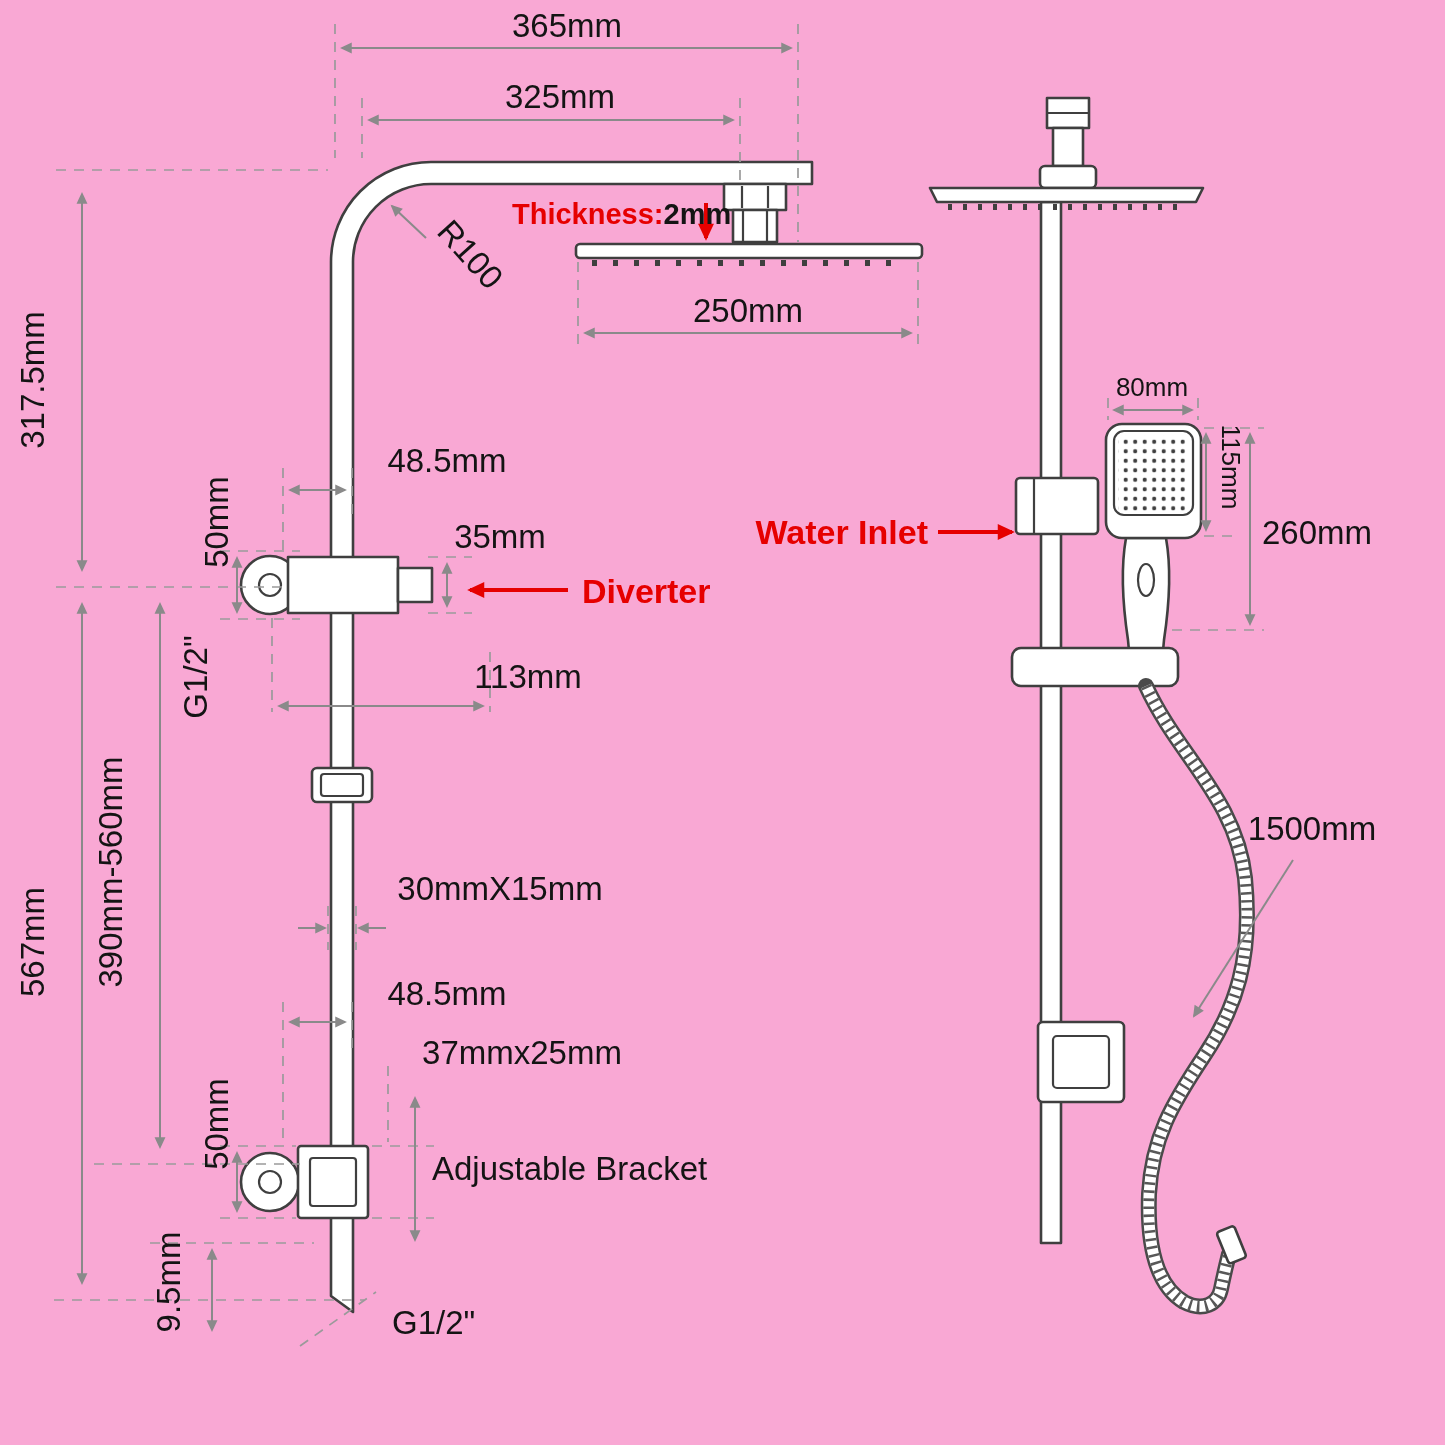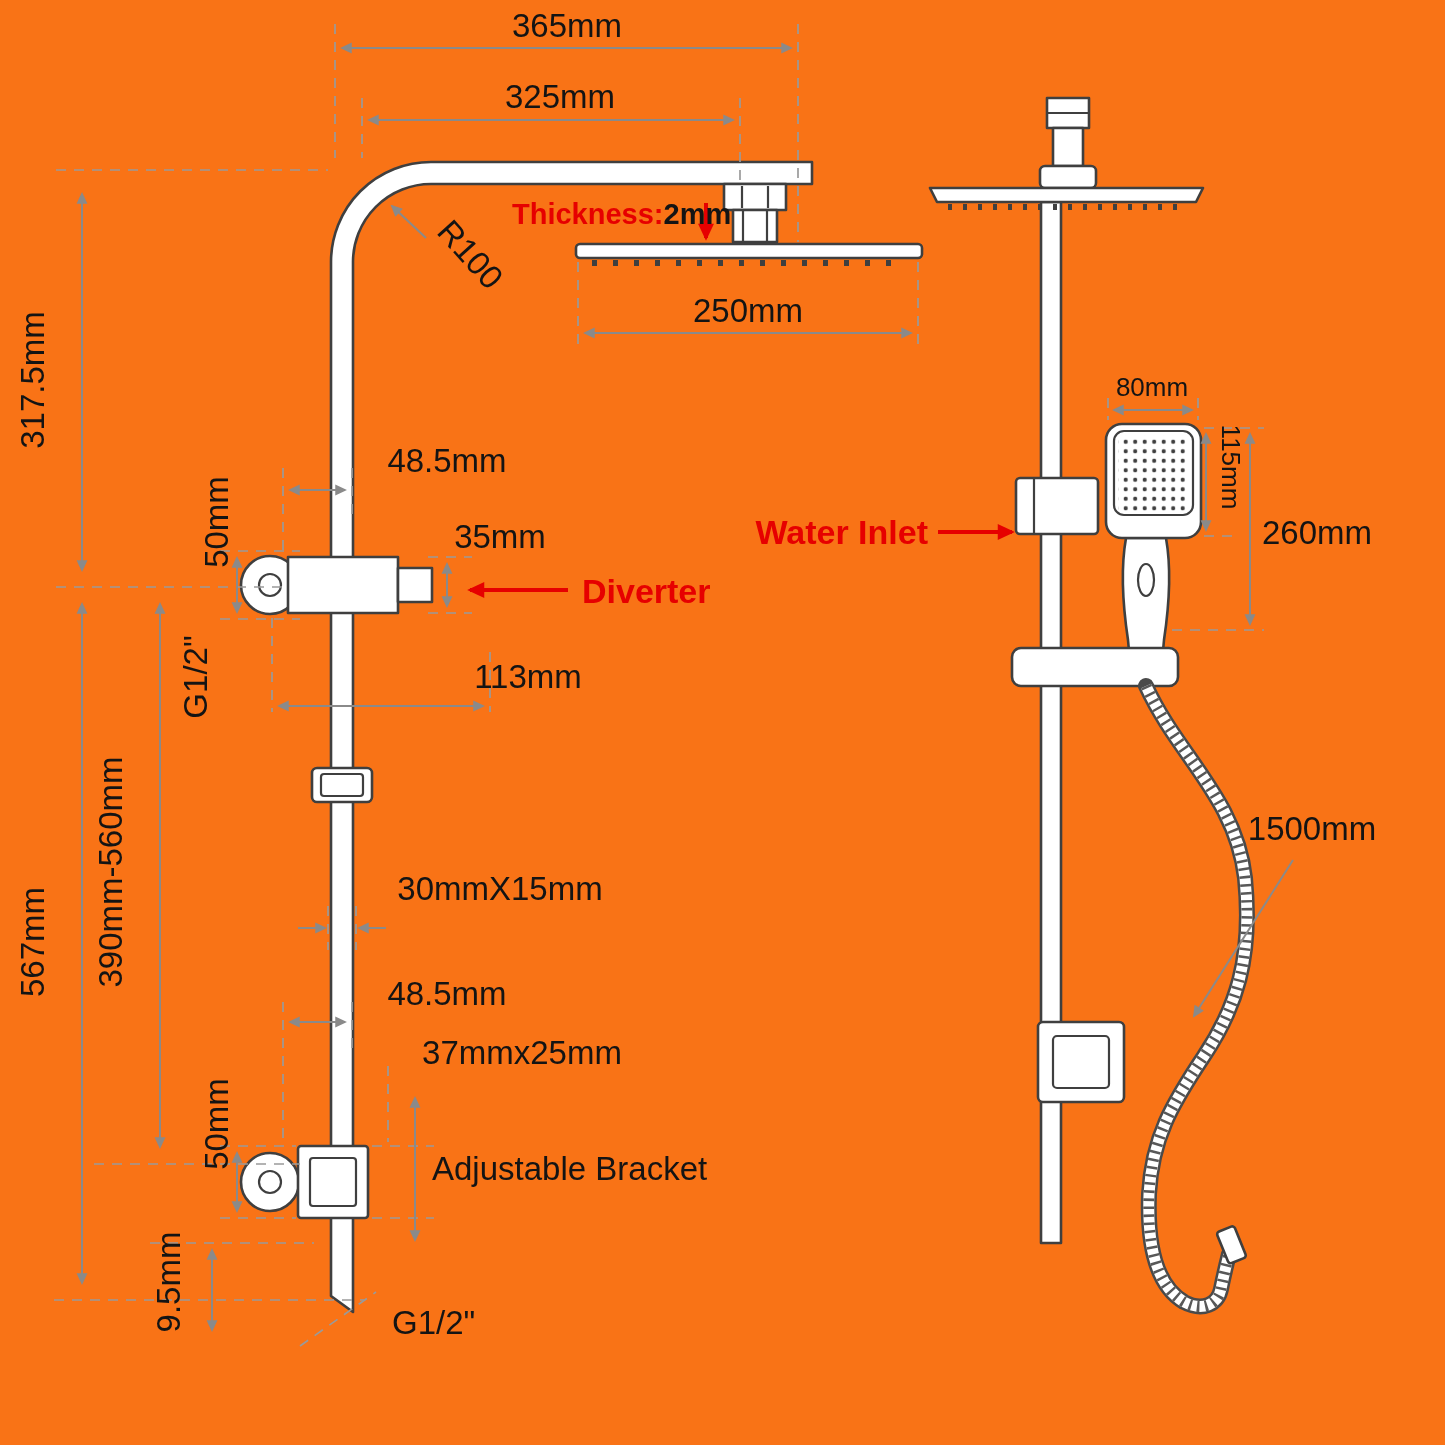--- a/index.html
+++ b/index.html
@@ -1,16 +1,16 @@
 <!DOCTYPE html>
 <html><head>
 <meta charset="utf-8">
 <style>
   html,body{margin:0;padding:0;background:#fff;}
-  .stage{width:1445px;height:1445px;background:#f97316;position:relative;overflow:hidden;}
+  .stage{width:1445px;height:1445px;background:#f9a8d4;position:relative;overflow:hidden;}
   svg{display:block;}
   .fx  { stroke:#3f3f3f; stroke-width:2.6; fill:#fff; stroke-linejoin:round; }
   .fxl { stroke:#3f3f3f; stroke-width:2.2; fill:none; }
   .noz { stroke:#3f3f3f; stroke-width:6;  fill:none; }
   .dim { stroke:#8a8a8a; stroke-width:2;  fill:none; }
   .dimr{ stroke:#e60000; stroke-width:4;  fill:none; }
   .dash{ stroke:#9a9a9a; stroke-width:1.7; fill:none; stroke-dasharray:10 8; }
   .hose-a{ stroke:#4a4a4a; stroke-width:16; fill:none; stroke-linecap:round; }
   .hose-b{ stroke:#ffffff; stroke-width:11; fill:none; }
   .hose-c{ stroke:#585858; stroke-width:11; fill:none; stroke-dasharray:2.5 5.5; }

